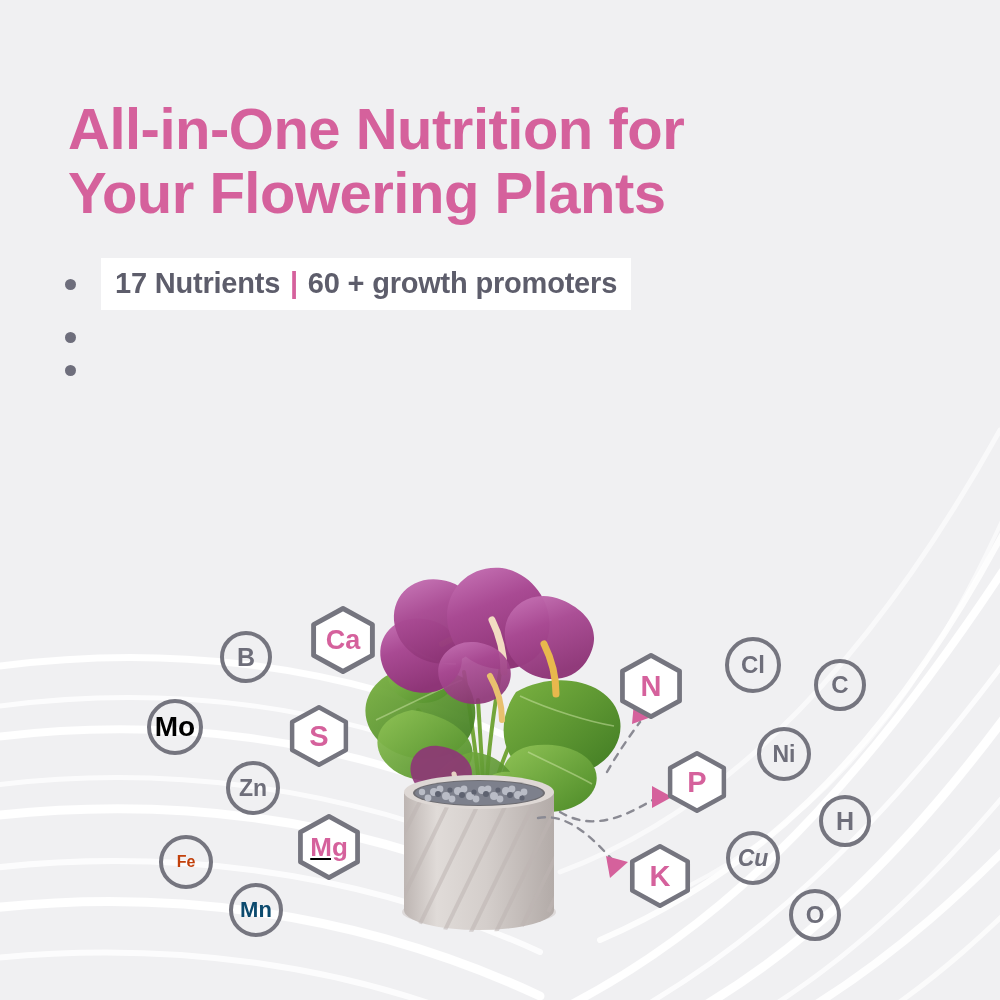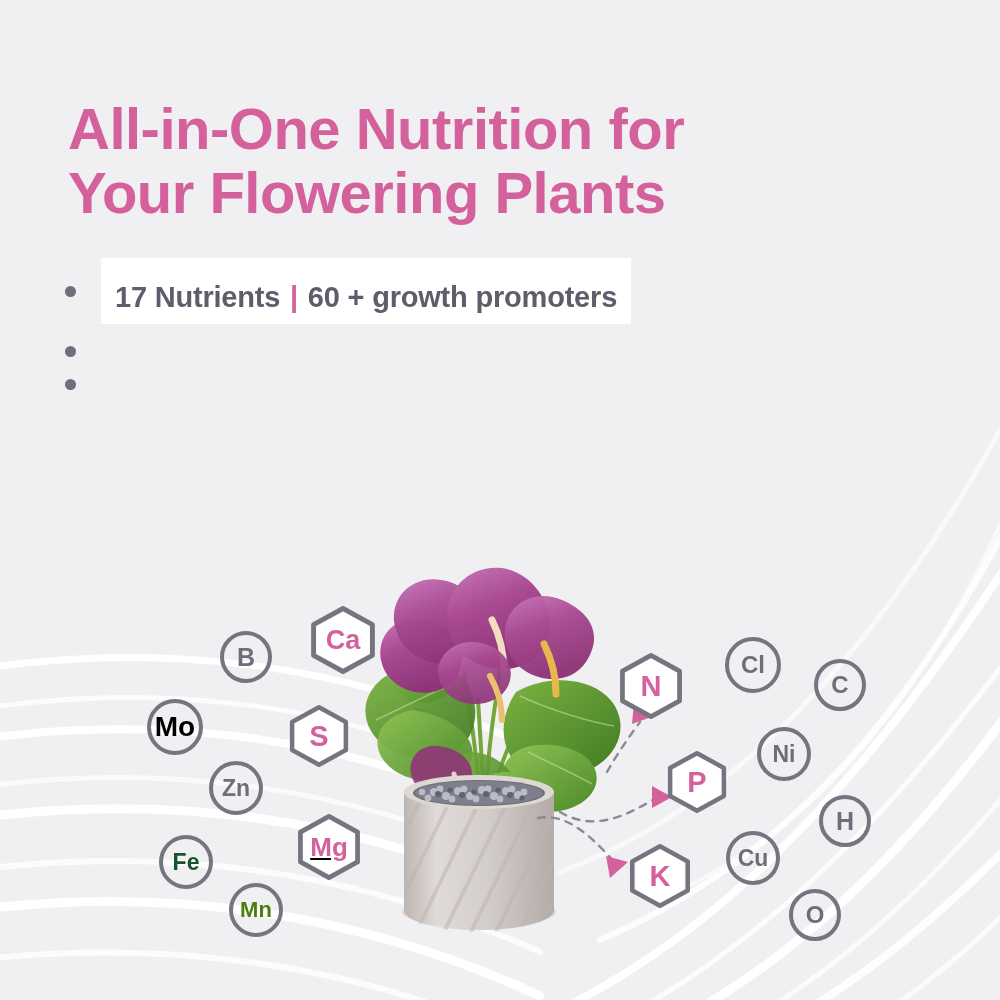--- a/index.html
+++ b/index.html
@@ -28,21 +28,21 @@
   .bullet{display:flex;align-items:center;margin-bottom:22px;}
   .dot{
     width:11px;height:11px;border-radius:50%;
     background:#6e6e7c;flex:none;margin-right:25px;margin-left:5px;
   }
   .btxt{
     font-size:29px;font-weight:700;color:#63636f;line-height:1.25;
     letter-spacing:-0.2px;white-space:nowrap;
   }
   .bullet.hl .btxt{
-    background:#ffffff;padding:21px 14px 9px 14px;font-weight:800;color:#5d5d6b;
+    background:#ffffff;padding:7px 14px 9px 14px;font-weight:800;color:#5d5d6b;
   }
   .bullet.hl .btxt .sep{color:#d5619c;padding:0 2px;font-weight:800;}
   .bullet:nth-child(2) .btxt,.bullet:nth-child(3) .btxt{font-weight:700;color:#6a6a77;}
 
   
   .badge{position:absolute;display:flex;align-items:center;justify-content:center;}
   .badge .lbl{
     position:relative;z-index:2;font-weight:800;line-height:1;
     font-family:"Liberation Sans", sans-serif;
   }
@@ -262,34 +262,34 @@
       </div>
       <div class="badge circle" style="left: 147px; top: 699px; width: 56px; height: 56px;">
         <span class="lbl" style="font-size: 28px; color: #000000;">Mo</span>
       </div>
       <div class="badge hex" style="left: 287px; top: 704px; width: 64px; height: 64px;">
         <svg class="hexbg" viewBox="0 0 100 100" width="64" height="64">
           <polygon points="50,5 92,28 92,72 50,95 8,72 8,28" fill="#ffffff" stroke="#75757f" stroke-width="7" stroke-linejoin="round"></polygon>
         </svg>
         <span class="lbl" style="font-size: 29px; color: rgb(213, 97, 156);">S</span>
       </div>
-      <div class="badge circle" style="left: 209px; top: 761px; width: 54px; height: 54px;">
+      <div class="badge circle" style="left: 226px; top: 761px; width: 54px; height: 54px;">
         <span class="lbl" style="font-size: 23px; color: rgb(110, 110, 122);">Zn</span>
       </div>
       <div class="badge hex" style="left: 295px; top: 813px; width: 68px; height: 68px; text-decoration: underline;">
         <svg class="hexbg" viewBox="0 0 100 100" width="68" height="68">
           <polygon points="50,5 92,28 92,72 50,95 8,72 8,28" fill="#ffffff" stroke="#75757f" stroke-width="7" stroke-linejoin="round"></polygon>
         </svg>
         <span class="lbl" style="font-size: 26px; color: rgb(213, 97, 156);">Mg</span>
       </div>
       <div class="badge circle" style="left: 159px; top: 835px; width: 54px; height: 54px;">
-        <span class="lbl" style="font-size: 23px; color: #14532d;">Fe</span>
+        <span class="lbl" style="font-size: 16px; color: #c2410c;">Fe</span>
       </div>
       <div class="badge circle" style="left: 229px; top: 883px; width: 54px; height: 54px;">
-        <span class="lbl" style="font-size: 22px; color: #4d7c0f;">Mn</span>
+        <span class="lbl" style="font-size: 22px; color: #0c4a6e;">Mn</span>
       </div>
       <div class="badge hex" style="left: 617px; top: 652px; width: 68px; height: 68px;">
         <svg class="hexbg" viewBox="0 0 100 100" width="68" height="68">
           <polygon points="50,5 92,28 92,72 50,95 8,72 8,28" fill="#ffffff" stroke="#75757f" stroke-width="7" stroke-linejoin="round"></polygon>
         </svg>
         <span class="lbl" style="font-size: 29px; color: rgb(213, 97, 156);">N</span>
       </div>
       <div class="badge circle" style="left: 725px; top: 637px; width: 56px; height: 56px;">
         <span class="lbl" style="font-size: 24px; color: rgb(110, 110, 122);">Cl</span>
       </div>
@@ -302,21 +302,21 @@
       <div class="badge hex" style="left: 665px; top: 750px; width: 64px; height: 64px;">
         <svg class="hexbg" viewBox="0 0 100 100" width="64" height="64">
           <polygon points="50,5 92,28 92,72 50,95 8,72 8,28" fill="#ffffff" stroke="#75757f" stroke-width="7" stroke-linejoin="round"></polygon>
         </svg>
         <span class="lbl" style="font-size: 29px; color: rgb(213, 97, 156);">P</span>
       </div>
       <div class="badge circle" style="left: 819px; top: 795px; width: 52px; height: 52px;">
         <span class="lbl" style="font-size: 25px; color: rgb(110, 110, 122);">H</span>
       </div>
       <div class="badge circle" style="left: 726px; top: 831px; width: 54px; height: 54px;">
-        <span class="lbl" style="font-size: 23px; color: rgb(110, 110, 122);">Cu</span>
+        <span class="lbl" style="font-size: 23px; color: rgb(110, 110, 122); font-style: italic;">Cu</span>
       </div>
       <div class="badge hex" style="left: 627px; top: 843px; width: 66px; height: 66px;">
         <svg class="hexbg" viewBox="0 0 100 100" width="66" height="66">
           <polygon points="50,5 92,28 92,72 50,95 8,72 8,28" fill="#ffffff" stroke="#75757f" stroke-width="7" stroke-linejoin="round"></polygon>
         </svg>
         <span class="lbl" style="font-size: 29px; color: rgb(213, 97, 156);">K</span>
       </div>
       <div class="badge circle" style="left: 789px; top: 889px; width: 52px; height: 52px;">
         <span class="lbl" style="font-size: 24px; color: rgb(110, 110, 122);">O</span>
       </div>

